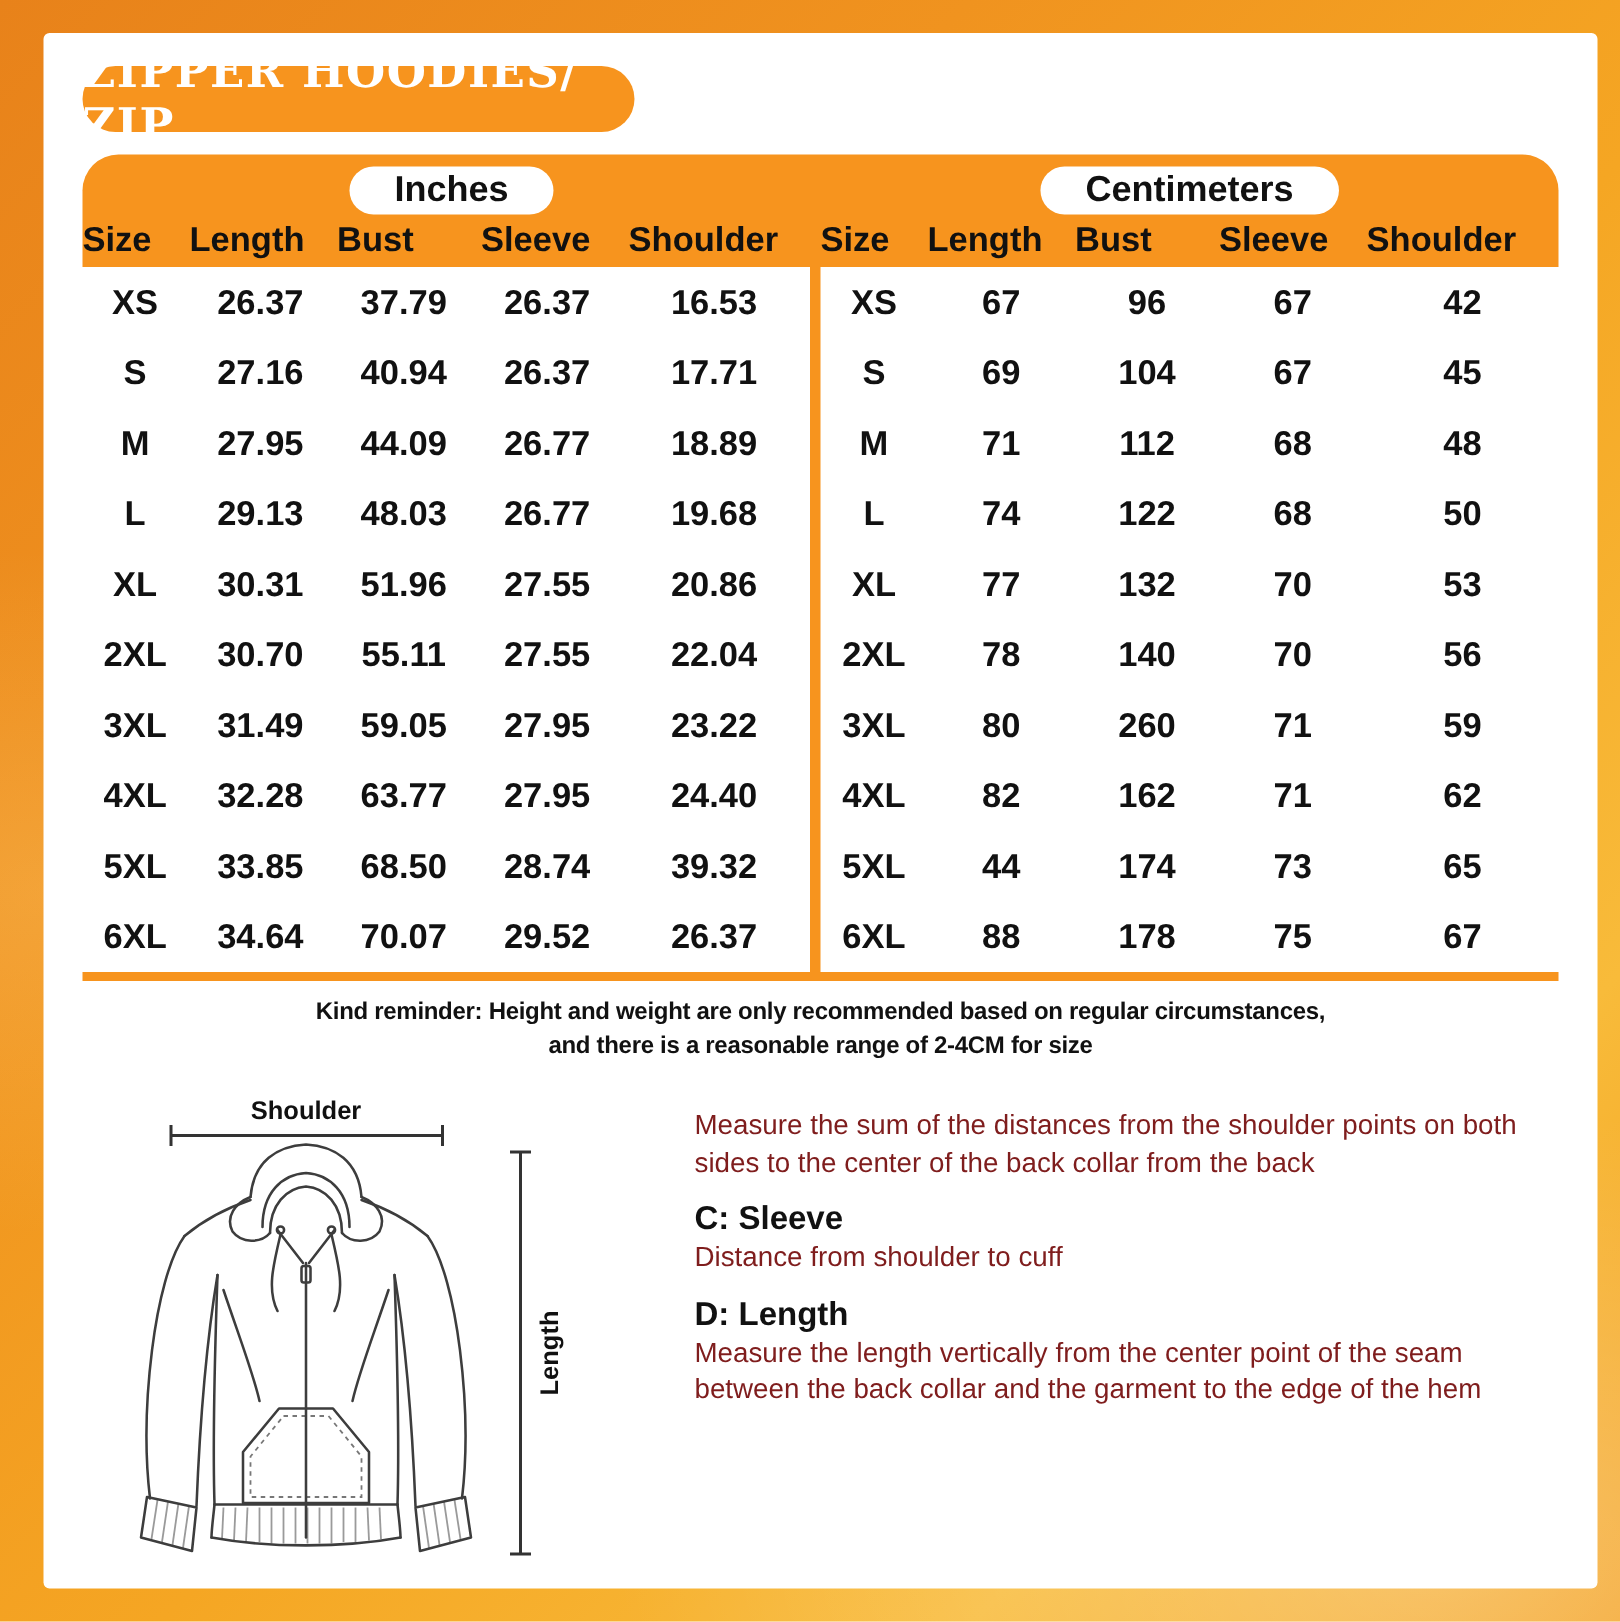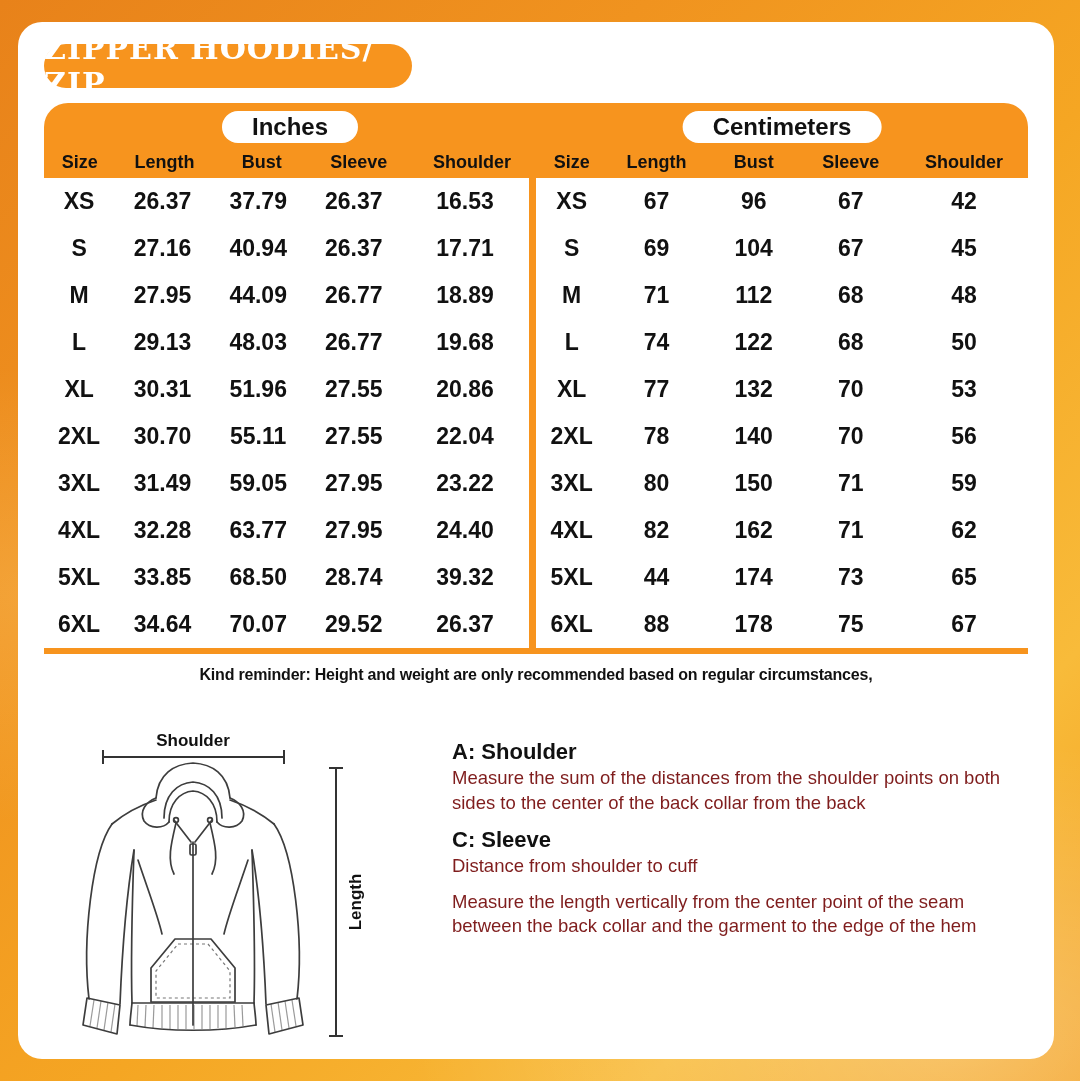--- a/index.html
+++ b/index.html
@@ -7,22 +7,22 @@
   body{
     font-family:"Liberation Sans", sans-serif;
     color:#111;
     background:
       radial-gradient(900px 500px at 88% 96%, rgba(255,255,255,.30), rgba(255,255,255,0) 60%),
       radial-gradient(600px 380px at 3% 55%, rgba(255,214,130,.25), rgba(255,255,255,0) 60%),
       linear-gradient(135deg,#e8821a 0%,#f0931f 30%,#f5a623 55%,#f8bb3a 80%,#f3a01e 100%);
     position:relative;
   }
   .card{
-    position:absolute; left:18px; top:22px; width:1036px; height:1037px;
-    background:#fff; border-radius:24px;
+    position:absolute; left:29px; top:22px; width:1036px; height:1037px;
+    background:#fff; border-radius:4px;
   }
   .badge{
     position:absolute; left:26px; top:22px; width:368px; height:44px;
     background:var(--accent); border-radius:22px;
     display:flex; align-items:center; justify-content:center;
     color:#fff; font-family:"DejaVu Serif", serif; font-weight:bold;
     font-size:30px; letter-spacing:1px;
   }
   .band{
     position:absolute; left:26px; top:81px; width:984px; height:75px;
@@ -32,21 +32,21 @@
   .band-half{ flex:1 1 50%; position:relative; }
   .unit-pill{
     position:absolute; top:8px; left:50%; transform:translateX(-50%);
     height:32px; padding:16px 30px; background:#fff; border-radius:16px;
     display:flex; align-items:center; justify-content:center;
     font-weight:bold; font-size:24px; white-space:nowrap;
   }
   .head-row{
     position:absolute; left:0; right:0; bottom:5px;
     display:grid; grid-template-columns:14.5% 20% 19.5% 20% 26%;
-    font-weight:bold; font-size:18px; text-align:center;
+    font-weight:bold; font-size:23px; text-align:left;
   }
   .tbody{
     position:absolute; top:156px; display:grid; grid-auto-rows:47px;
   }
   #tbody-in{ left:26px; width:484px; }
   #tbody-cm{ left:518px; width:492px; }
   .trow{
     display:grid; grid-template-columns:14.5% 20% 19.5% 20% 26%;
     align-items:center; text-align:center;
     font-weight:bold; font-size:23px;
@@ -222,21 +222,21 @@
       <div class="trow">
         <div>2XL</div>
         <div>78</div>
         <div>140</div>
         <div>70</div>
         <div>56</div>
       </div>
       <div class="trow">
         <div>3XL</div>
         <div>80</div>
-        <div>150</div>
+        <div>260</div>
         <div>71</div>
         <div>59</div>
       </div>
       <div class="trow">
         <div>4XL</div>
         <div>82</div>
         <div>162</div>
         <div>71</div>
         <div>62</div>
       </div>
@@ -254,20 +254,21 @@
         <div>75</div>
         <div>67</div>
       </div>
     </div>
 
   <div class="vdivider"></div>
   <div class="hdivider"></div>
 
   <div class="reminder">
     <span>Kind reminder: Height and weight are only recommended based on regular circumstances,</span>
+    <span>and there is a reasonable range of 2-4CM for size</span>
   </div>
 
   <div class="diagram">
     <svg viewBox="0 0 345 337" width="345" height="337">
       <g stroke="#333" stroke-width="2" fill="none">
         <line x1="35" y1="29" x2="216" y2="29"></line>
         <line x1="35" y1="22" x2="35" y2="36"></line>
         <line x1="216" y1="22" x2="216" y2="36"></line>
         <line x1="268" y1="40" x2="268" y2="308"></line>
         <line x1="261" y1="40" x2="275" y2="40"></line>
@@ -341,27 +342,27 @@
         <path d="M 107,211 L 143,211 L 167,240 L 167,274 L 83,274 L 83,240 Z"></path>
 
         <path d="M 125,114 L 125,297"></path>
         <rect x="122" y="116" width="6" height="11" rx="1.5"></rect>
       </g>
     </svg>
   </div>
 
   <div class="guide">
     <div class="guide-section">
-      <div class="guide-heading">A: Shoulder</div>
       <div class="guide-text">Measure the sum of the distances from the shoulder points on both sides to the center of the back collar from the back</div>
     </div>
     <div class="guide-section">
     </div>
     <div class="guide-section">
       <div class="guide-heading">C: Sleeve</div>
       <div class="guide-text">Distance from shoulder to cuff</div>
     </div>
     <div class="guide-section">
+      <div class="guide-heading">D: Length</div>
       <div class="guide-text">Measure the length vertically from the center point of the seam between the back collar and the garment to the edge of the hem</div>
     </div>
   </div>
 
 </div>
 
 </body></html>

